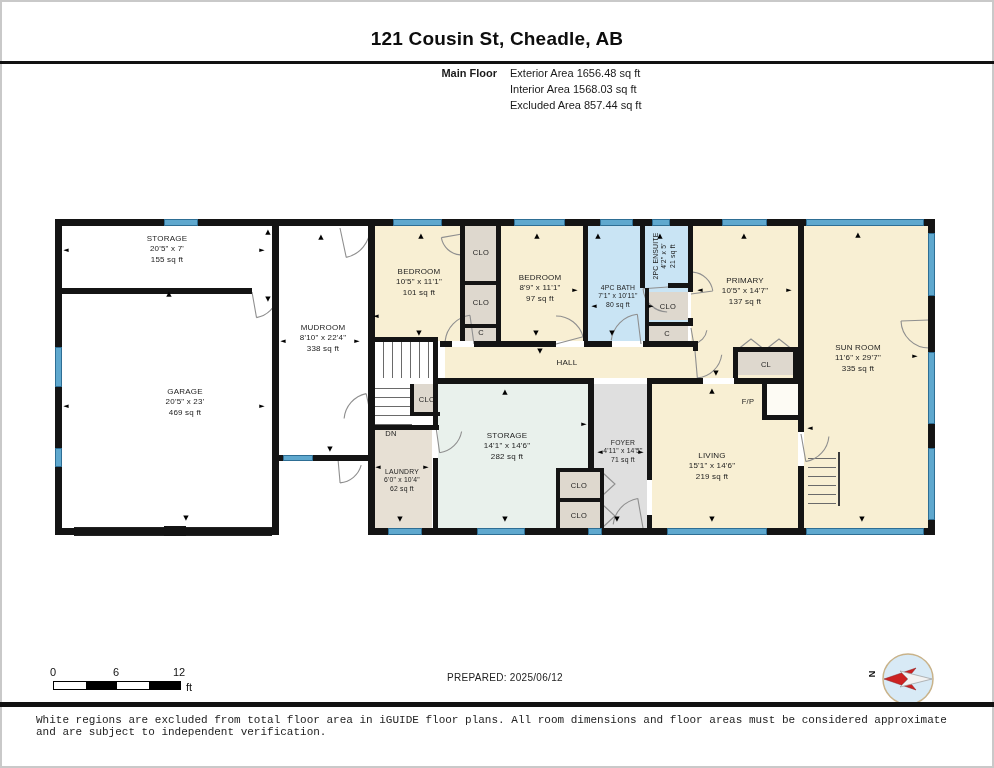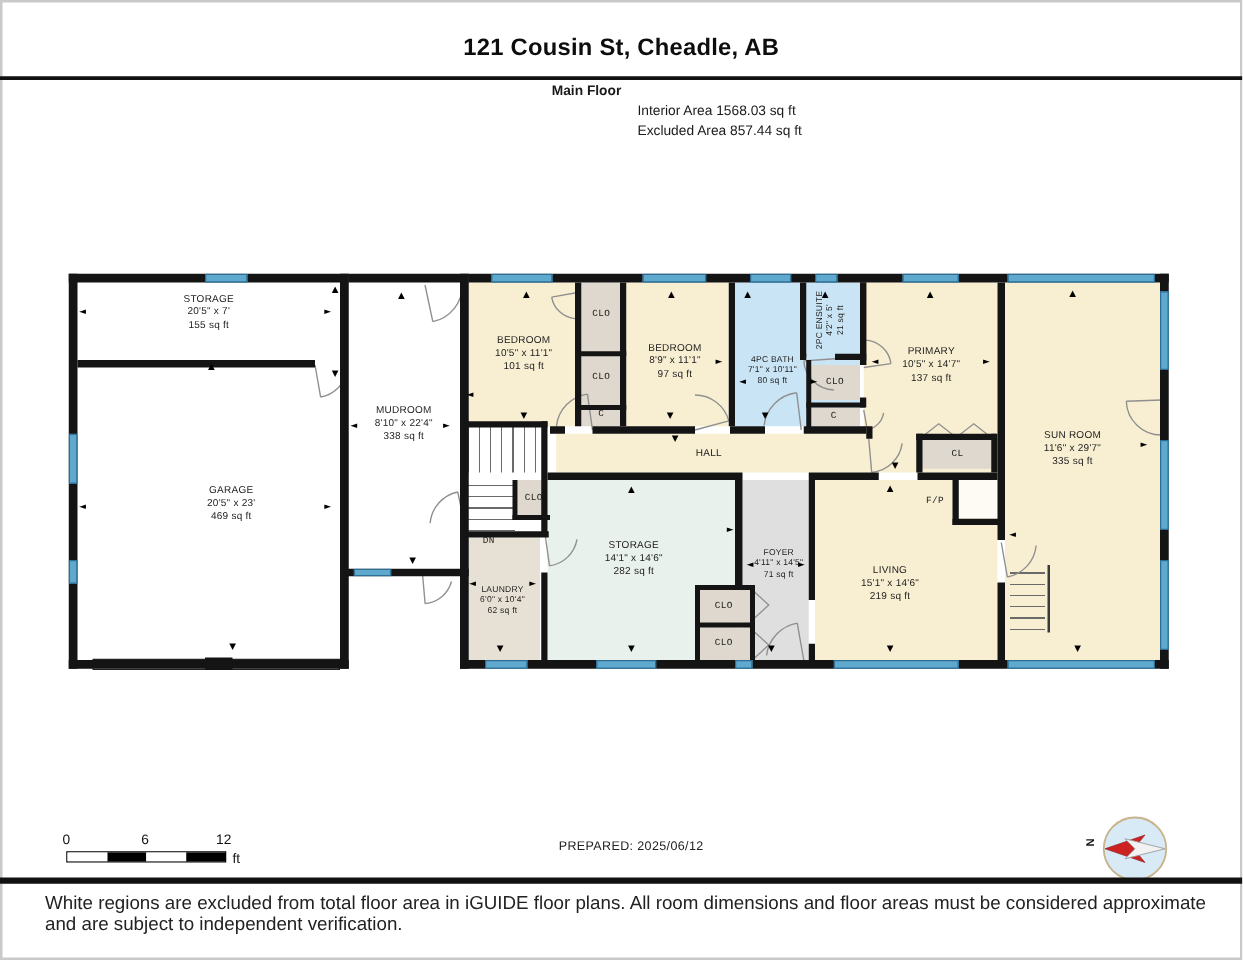--- a/index.html
+++ b/index.html
@@ -14,21 +14,21 @@
               font-size:11px;font-weight:bold;color:#1a1a1a;}
   .arealine{position:absolute;left:510px;width:260px;font-size:11px;color:#1a1a1a;}
   
   .fill{position:absolute;}
   .w{position:absolute;background:#141414;}
   .win{position:absolute;background:#5fa8ce;box-shadow:inset 0 0 0 1px #2e6e94;}
   .lbl{position:absolute;transform:translate(-50%,-50%);text-align:center;
        font-size:8px;line-height:1.3;color:#1c1c1c;letter-spacing:.2px;white-space:nowrap;}
   .lbl.tiny{font-size:6.8px;line-height:1.25;}
   .lbl.rot{transform:translate(-50%,-50%) rotate(-90deg);}
-  .mini{position:absolute;transform:translate(-50%,-50%);font-size:7.5px;color:#1c1c1c;letter-spacing:.3px;white-space:nowrap;font-family:Liberation Mono, monospace;}
+  .mini{position:absolute;transform:translate(-50%,-50%);font-size:7.5px;color:#1c1c1c;letter-spacing:.3px;white-space:nowrap;}
   .arrow{position:absolute;transform:translate(-50%,-50%);font-size:7px;line-height:1;color:#000;
          font-family:"DejaVu Sans",sans-serif;}
   .stairsA{position:absolute;background:repeating-linear-gradient(90deg,#6a6a6a 0 1px,transparent 1px 9px);}
   .stairsB{position:absolute;background:repeating-linear-gradient(0deg,#6a6a6a 0 1px,transparent 1px 9px);}
   #doors-svg{position:absolute;left:0;top:0;pointer-events:none;}
   .door{fill:none;stroke:#8f8f8f;stroke-width:1.1px;}
   .zig{fill:none;stroke:#8f8f8f;stroke-width:1.1px;}
   
   #gdoor{position:absolute;left:74px;top:527px;width:196px;height:7px;background:#fff;border:1px solid #222;}
   #gdoorpost{position:absolute;left:164px;top:526px;width:22px;height:10px;background:#141414;}
@@ -38,30 +38,31 @@
   #scalebar div{height:100%;flex:1;}
   .sb-w{background:#fff;} .sb-b{background:#000;}
   #scaleunit{position:absolute;left:186px;top:681px;font-size:11px;color:#111;}
   #prepared{position:absolute;left:447px;top:672px;font-size:10px;letter-spacing:.3px;color:#222;}
   
   #compass{position:absolute;left:878px;top:651px;width:58px;height:56px;}
   #compass-n{position:absolute;left:869px;top:669px;font-size:9px;font-weight:bold;color:#111;
              transform:rotate(-90deg);}
   
   #botrule{position:absolute;left:0;top:702px;width:994px;height:5px;background:#111;}
-  #disclaimer{position:absolute;left:36px;top:714px;width:930px;font-size:15px;color:#222;}
+  #disclaimer{position:absolute;left:36px;top:714px;width:930px;font-size:11px;color:#222;font-family:Liberation Mono, monospace;}
 </style>
 </head>
 <body>
 
 <div id="page">
 
   <div id="title">121 Cousin St, Cheadle, AB</div>
   <div id="toprule"></div>
   <div id="floorlabel">Main Floor</div>
+  <div class="arealine" style="top:67px;">Exterior Area 1656.48 sq ft</div>
   <div class="arealine" style="top:83px;">Interior Area 1568.03 sq ft</div>
   <div class="arealine" style="top:99px;">Excluded Area 857.44 sq ft</div>
 
   <div id="plan" class="abs" style="left:0;top:0;width:994px;height:768px;">
 
     <div class="fill" style="left:375px;top:226px;width:87px;height:115px;background:#f8efd3;"></div>
     <div class="fill" style="left:463px;top:226px;width:35px;height:115px;background:#ded8ce;"></div>
     <div class="fill" style="left:501px;top:226px;width:82px;height:115px;background:#f8efd3;"></div>
     <div class="fill" style="left:588px;top:226px;width:100px;height:115px;background:#c9e4f4;"></div>
     <div class="fill" style="left:649px;top:292px;width:39px;height:28px;background:#ded8ce;"></div>

